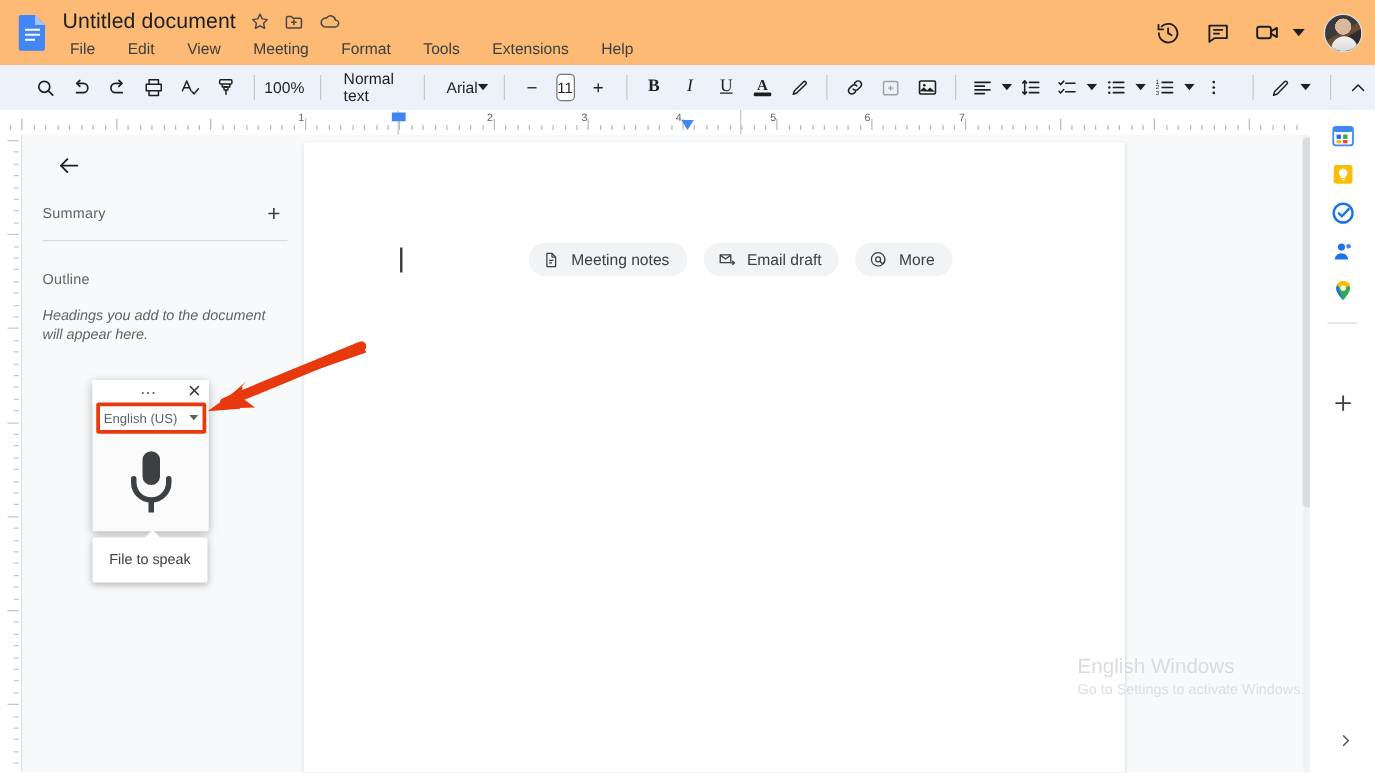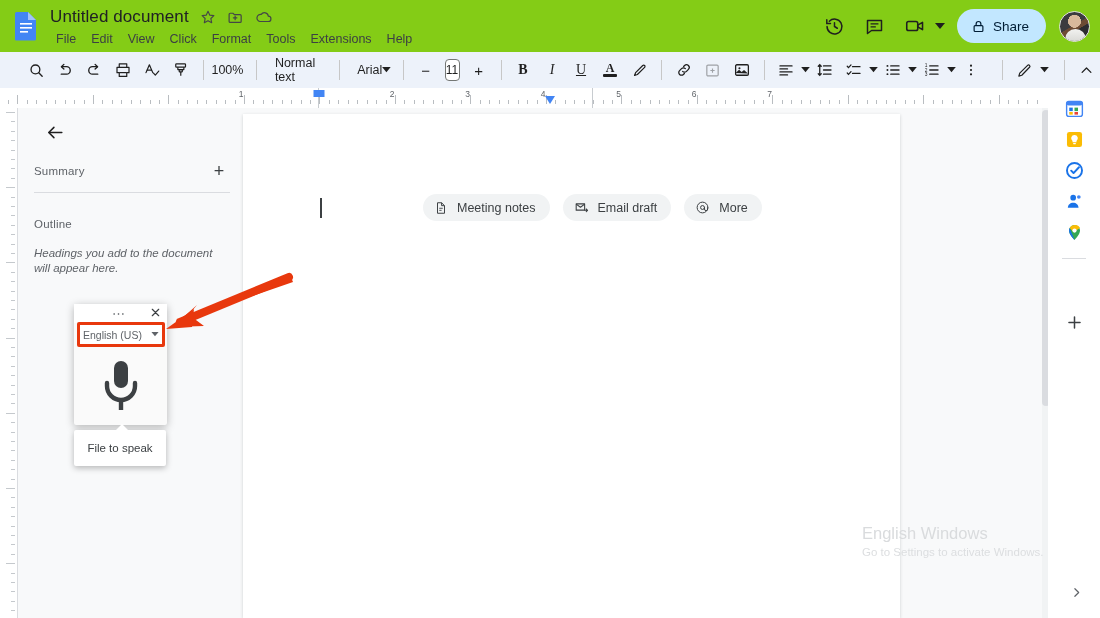--- a/index.html
+++ b/index.html
@@ -5,27 +5,27 @@
   * { box-sizing: border-box; margin: 0; padding: 0; }
   html, body {
     width: 1100px; height: 618px;
     font-family: "Liberation Sans", sans-serif;
     background: #ffffff;
     overflow: hidden;
   }
   .app { position: relative; width: 1100px; height: 618px; background: #fff; }
 
   
-  .topbar { position: absolute; left: 0; top: 0; width: 1100px; height: 63px; background: #84cc16; }
+  .topbar { position: absolute; left: 0; top: 0; width: 1100px; height: 63px; background: #fdba74; }
   .docs-logo { position: absolute; left: 12px; top: 11px; width: 28px; height: 30px; }
   .title-row { position: absolute; left: 50px; top: 7px; display: flex; align-items: center; gap: 10px; }
   .doc-title { font-size: 17px; color: #202124; letter-spacing: .1px; }
   .title-icon { width: 18px; height: 18px; color: #444746; display: flex; align-items: center; justify-content: center; cursor: pointer; }
   .title-icon svg { display: block; }
-  .menubar { position: absolute; left: 50px; top: 30px; display: flex; gap: 3px; }
+  .menubar { position: absolute; left: 50px; top: 30px; display: flex; gap: 14px; }
   .menu-item { font-size: 12.5px; color: #3c4043; padding: 2px 6px; border-radius: 4px; cursor: pointer; line-height: 15px; }
 
   .topright { position: absolute; right: 10px; top: 8px; display: flex; align-items: center; gap: 4px; }
   .tr-icon { width: 36px; height: 36px; border-radius: 50%; display: flex; align-items: center; justify-content: center; color: #1f1f1f; cursor: pointer; }
   .cam-group { display: flex; align-items: center; gap: 0px; }
   .caret-sm { width: 14px; height: 36px; display: flex; align-items: center; justify-content: center; cursor: pointer; }
   .share-btn {
     display: flex; align-items: center; gap: 7px;
     background: #c2e7ff; color: #001d35;
     height: 34px; padding: 0 17px 0 14px; border-radius: 17px;
@@ -184,21 +184,21 @@
         <svg width="18" height="18" viewBox="0 0 24 24" fill="none" stroke="currentColor" stroke-width="1.6" stroke-linecap="round">
             <path d="M6.5 18h11a3.6 3.6 0 0 0 .3-7.2A5.2 5.2 0 0 0 8.3 8.6 4.1 4.1 0 0 0 6.5 18z"></path>
           </svg>
       </span>
     </div>
 
     <div class="menubar">
       <span class="menu-item">File</span>
       <span class="menu-item">Edit</span>
       <span class="menu-item">View</span>
-      <span class="menu-item">Click</span>
+      <span class="menu-item">Meeting</span>
       <span class="menu-item">Format</span>
       <span class="menu-item">Tools</span>
       <span class="menu-item">Extensions</span>
       <span class="menu-item">Help</span>
     </div>
 
     <div class="topright">
       <span class="tr-icon">
         <svg width="21" height="21" viewBox="0 0 24 24" fill="none" stroke="currentColor" stroke-width="1.7" stroke-linecap="round">
             <path d="M3.5 12a8.5 8.5 0 1 0 2.6-6.1"></path>
@@ -218,27 +218,20 @@
               <rect x="3" y="7" width="12" height="10" rx="2"></rect>
               <path d="M15 11l5.2-3v8L15 13z"></path>
             </svg>
         </span>
         <span class="caret-sm">
           <svg width="10" height="7" viewBox="0 0 10 7">
               <path d="M0 0h10L5 6z" fill="#1f1f1f"></path>
             </svg>
         </span>
       </span>
-      <button class="share-btn">
-        <svg width="15" height="15" viewBox="0 0 24 24" fill="none" stroke="#001d35" stroke-width="1.9">
-            <rect x="5" y="10.5" width="14" height="9.5" rx="1.6"></rect>
-            <path d="M8.2 10.5V7.8a3.8 3.8 0 0 1 7.6 0v2.7"></path>
-          </svg>
-        <span>Share</span>
-      </button>
       <span class="avatar"></span>
     </div>
   </div>
 
   <div class="toolbar">
     <span class="tb">
       <svg width="17" height="17" viewBox="0 0 24 24" fill="none" stroke="currentColor" stroke-width="1.9" stroke-linecap="round">
           <circle cx="10.5" cy="10.5" r="6.2"></circle>
           <path d="M15.2 15.2L20 20"></path>
         </svg>

